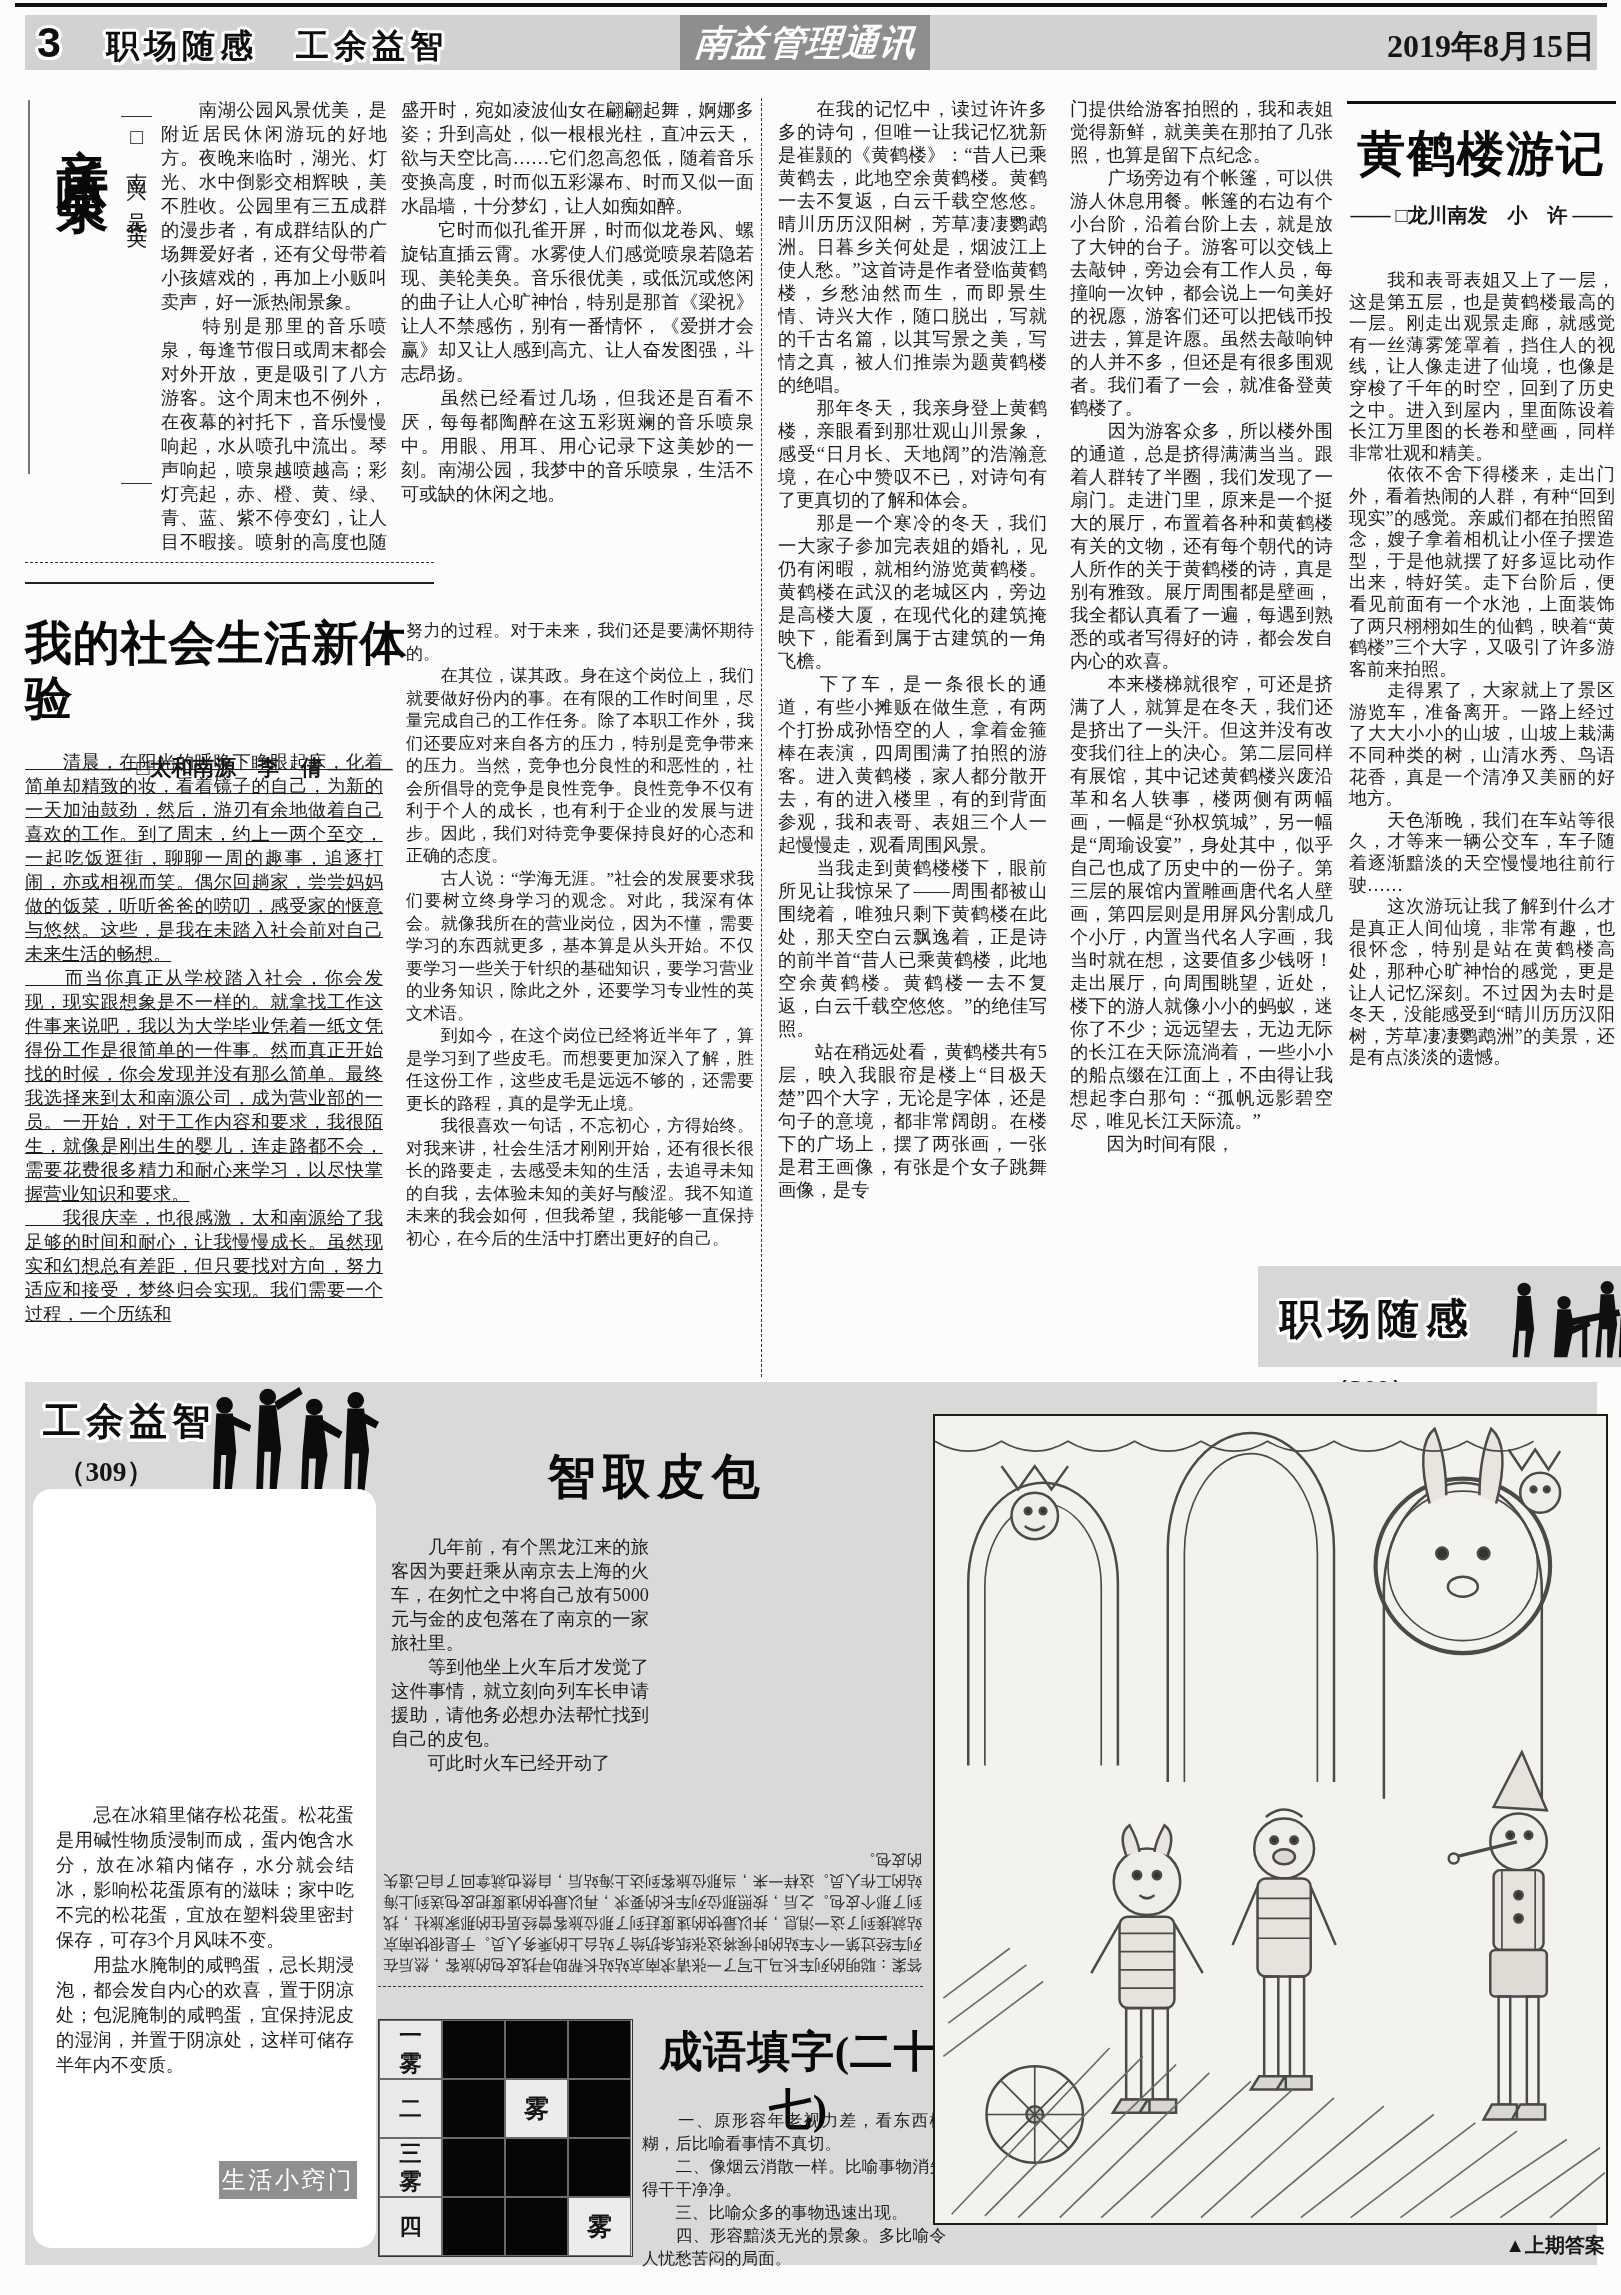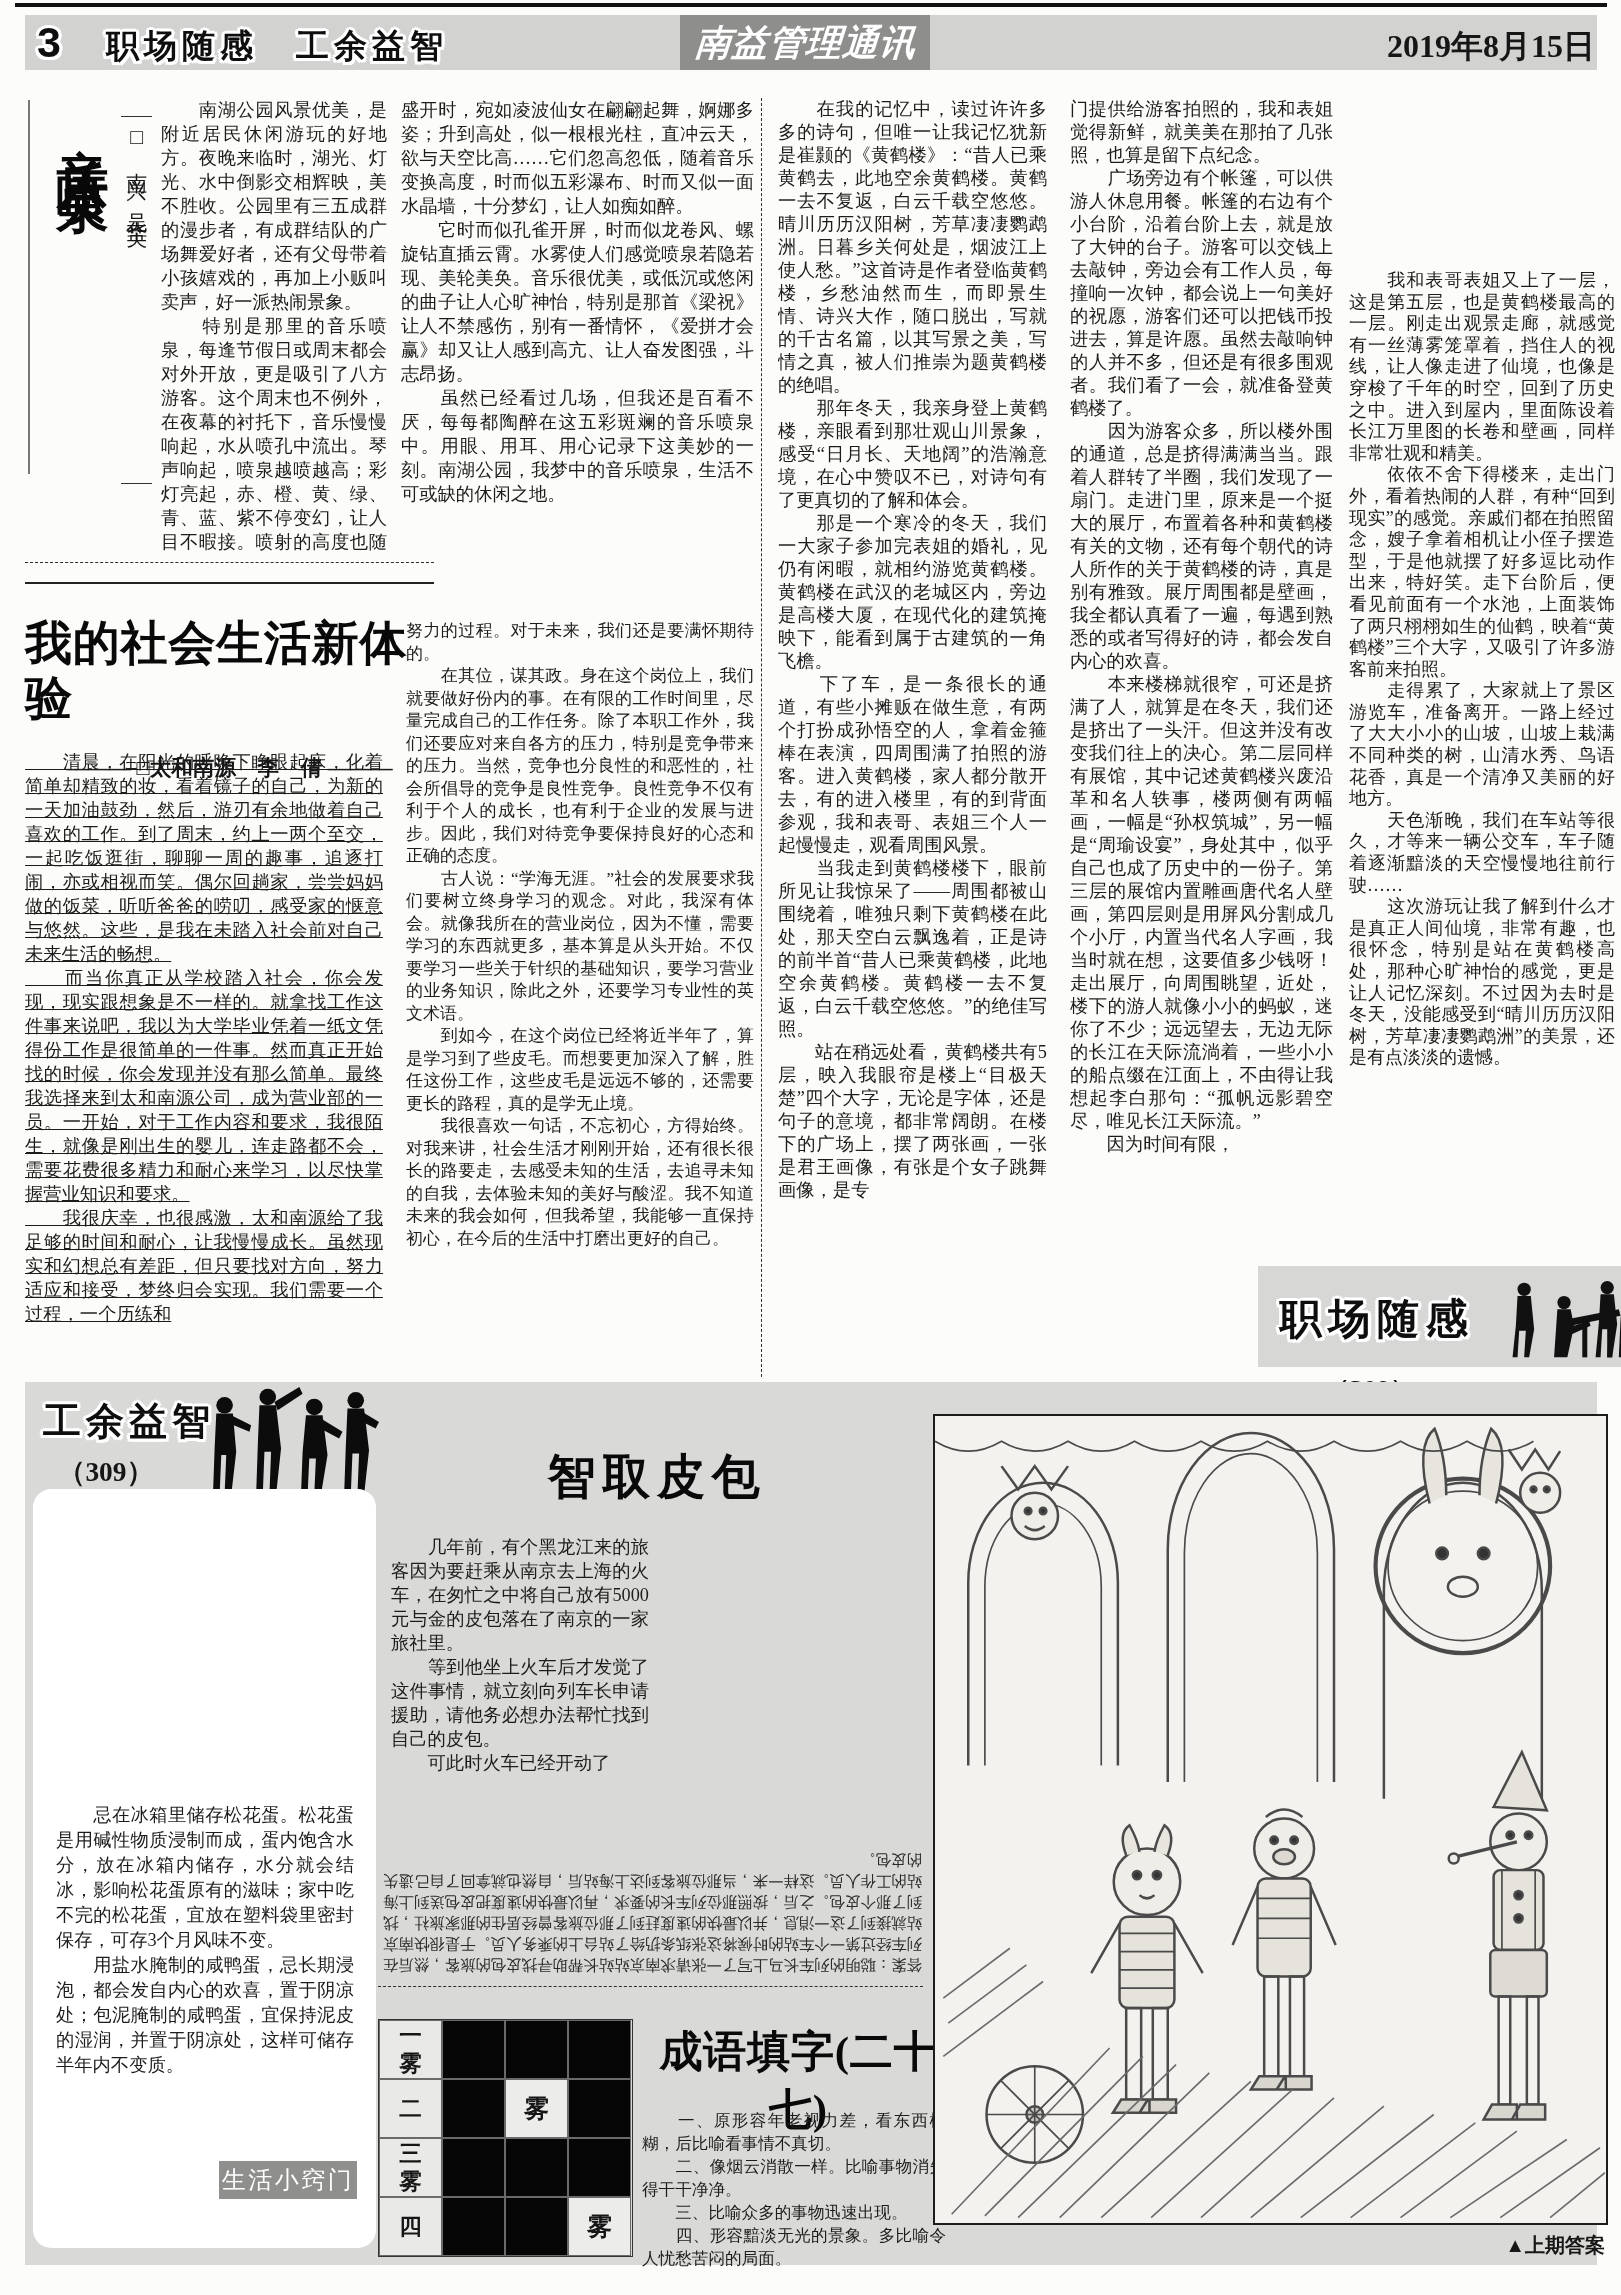--- a/index.html
+++ b/index.html
@@ -69,20 +69,24 @@
 　　那年冬天，我亲身登上黄鹤楼，亲眼看到那壮观山川景象，感受“日月长、天地阔”的浩瀚意境，在心中赞叹不已，对诗句有了更真切的了解和体会。
 　　那是一个寒冷的冬天，我们一大家子参加完表姐的婚礼，见仍有闲暇，就相约游览黄鹤楼。黄鹤楼在武汉的老城区内，旁边是高楼大厦，在现代化的建筑掩映下，能看到属于古建筑的一角飞檐。
 　　下了车，是一条很长的通道，有些小摊贩在做生意，有两个打扮成孙悟空的人，拿着金箍棒在表演，四周围满了拍照的游客。进入黄鹤楼，家人都分散开去，有的进入楼里，有的到背面参观，我和表哥、表姐三个人一起慢慢走，观看周围风景。
 　　当我走到黄鹤楼楼下，眼前所见让我惊呆了——周围都被山围绕着，唯独只剩下黄鹤楼在此处，那天空白云飘逸着，正是诗的前半首“昔人已乘黄鹤楼，此地空余黄鹤楼。黄鹤楼一去不复返，白云千载空悠悠。”的绝佳写照。
 　　站在稍远处看，黄鹤楼共有5层，映入我眼帘是楼上“目极天楚”四个大字，无论是字体，还是句子的意境，都非常阔朗。在楼下的广场上，摆了两张画，一张是君王画像，有张是个女子跳舞画像，是专</div>
   <div class="abs jtext" style="left:1070px;top:98px;width:263px;height:1199px;font-size:18.3px;line-height:23px;">门提供给游客拍照的，我和表姐觉得新鲜，就美美在那拍了几张照，也算是留下点纪念。
 　　广场旁边有个帐篷，可以供游人休息用餐。帐篷的右边有个小台阶，沿着台阶上去，就是放了大钟的台子。游客可以交钱上去敲钟，旁边会有工作人员，每撞响一次钟，都会说上一句美好的祝愿，游客们还可以把钱币投进去，算是许愿。虽然去敲响钟的人并不多，但还是有很多围观者。我们看了一会，就准备登黄鹤楼了。
 　　因为游客众多，所以楼外围的通道，总是挤得满满当当。跟着人群转了半圈，我们发现了一扇门。走进门里，原来是一个挺大的展厅，布置着各种和黄鹤楼有关的文物，还有每个朝代的诗人所作的关于黄鹤楼的诗，真是别有雅致。展厅周围都是壁画，我全都认真看了一遍，每遇到熟悉的或者写得好的诗，都会发自内心的欢喜。
 　　本来楼梯就很窄，可还是挤满了人，就算是在冬天，我们还是挤出了一头汗。但这并没有改变我们往上的决心。第二层同样有展馆，其中记述黄鹤楼兴废沿革和名人轶事，楼两侧有两幅画，一幅是“孙权筑城”，另一幅是“周瑜设宴”，身处其中，似乎自己也成了历史中的一份子。第三层的展馆内置雕画唐代名人壁画，第四层则是用屏风分割成几个小厅，内置当代名人字画，我当时就在想，这要值多少钱呀！走出展厅，向周围眺望，近处，楼下的游人就像小小的蚂蚁，迷你了不少；远远望去，无边无际的长江在天际流淌着，一些小小的船点缀在江面上，不由得让我想起李白那句：“孤帆远影碧空尽，唯见长江天际流。”
 　　因为时间有限，</div>
+  <div class="abs" style="left:1347px;top:101px;width:269px;border-top:3.3px solid #111;">
+    <div class="headline" style="font-size:48px;line-height:53px;text-align:center;margin-top:23px;">黄鹤楼游记</div>
+    <div style="font-size:20px;text-align:center;margin-top:21.6px;font-weight:600;">—— □龙川南发　小　许 ——</div>
+  </div>
   <div class="abs jtext" style="left:1349px;top:270px;width:266px;height:994px;font-size:18px;line-height:21.6px;">　　我和表哥表姐又上了一层，这是第五层，也是黄鹤楼最高的一层。刚走出观景走廊，就感觉有一丝薄雾笼罩着，挡住人的视线，让人像走进了仙境，也像是穿梭了千年的时空，回到了历史之中。进入到屋内，里面陈设着长江万里图的长卷和壁画，同样非常壮观和精美。
 　　依依不舍下得楼来，走出门外，看着热闹的人群，有种“回到现实”的感觉。亲戚们都在拍照留念，嫂子拿着相机让小侄子摆造型，于是他就摆了好多逗比动作出来，特好笑。走下台阶后，便看见前面有一个水池，上面装饰了两只栩栩如生的仙鹤，映着“黄鹤楼”三个大字，又吸引了许多游客前来拍照。
 　　走得累了，大家就上了景区游览车，准备离开。一路上经过了大大小小的山坡，山坡上栽满不同种类的树，山清水秀、鸟语花香，真是一个清净又美丽的好地方。
 　　天色渐晚，我们在车站等很久，才等来一辆公交车，车子随着逐渐黯淡的天空慢慢地往前行驶……
 　　这次游玩让我了解到什么才是真正人间仙境，非常有趣，也很怀念，特别是站在黄鹤楼高处，那种心旷神怡的感觉，更是让人记忆深刻。不过因为去时是冬天，没能感受到“晴川历历汉阳树，芳草凄凄鹦鹉洲”的美景，还是有点淡淡的遗憾。</div>
 
   <div class="abs" style="left:1258px;top:1266px;width:364px;height:101px;background:#d7d7d5;padding-left:19px;">
     <span class="outline" style="position:absolute;left:21.6px;top:25px;font-size:42px;letter-spacing:6.7px;">职场随感</span>
     <svg width="125" height="93" style="position:absolute;right:6.7px;top:5px;" viewBox="0 0 150 112">
       <g fill="#111">

